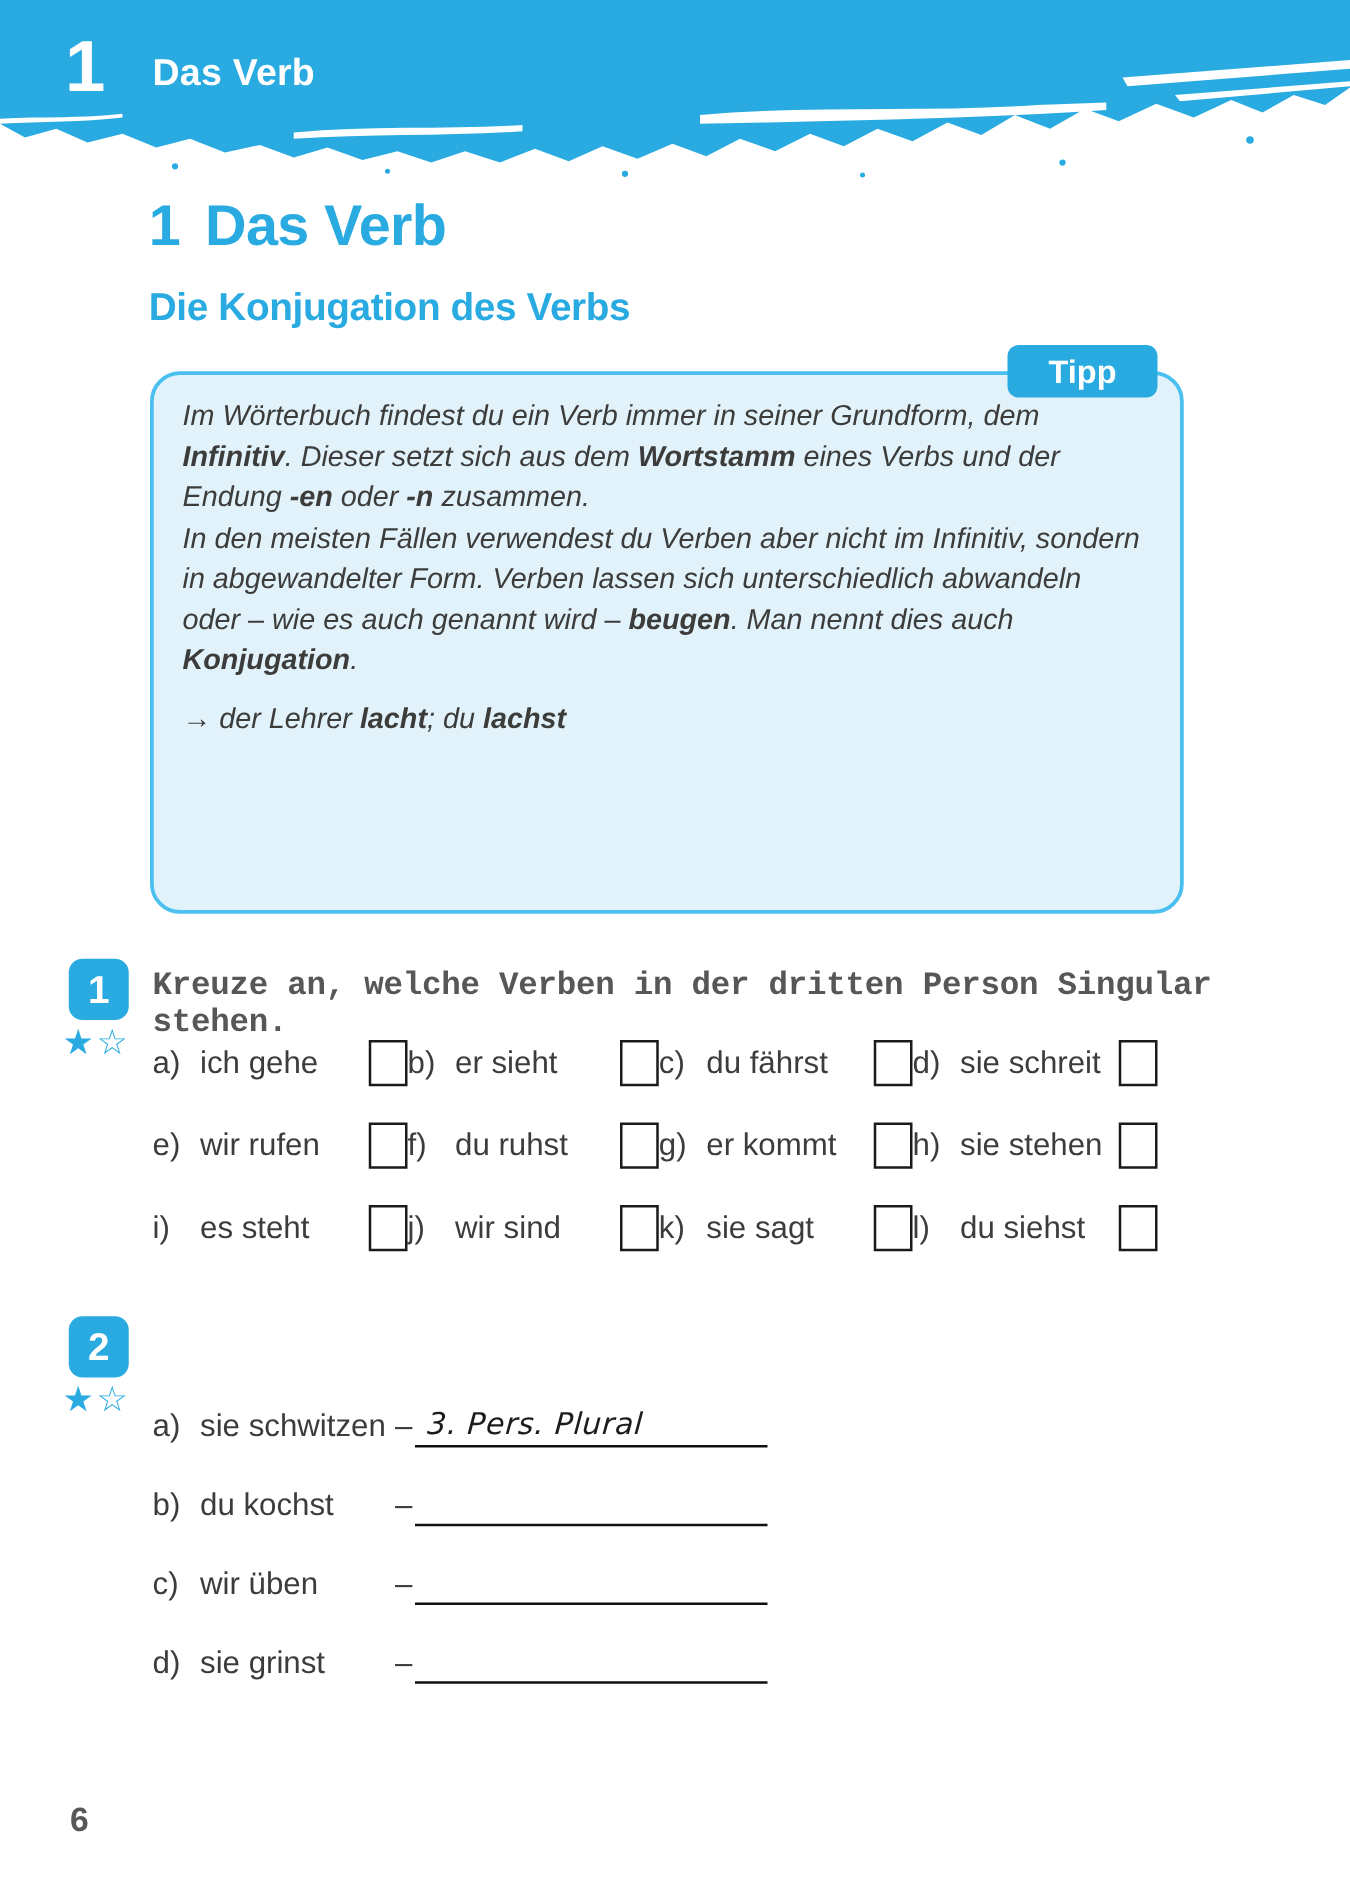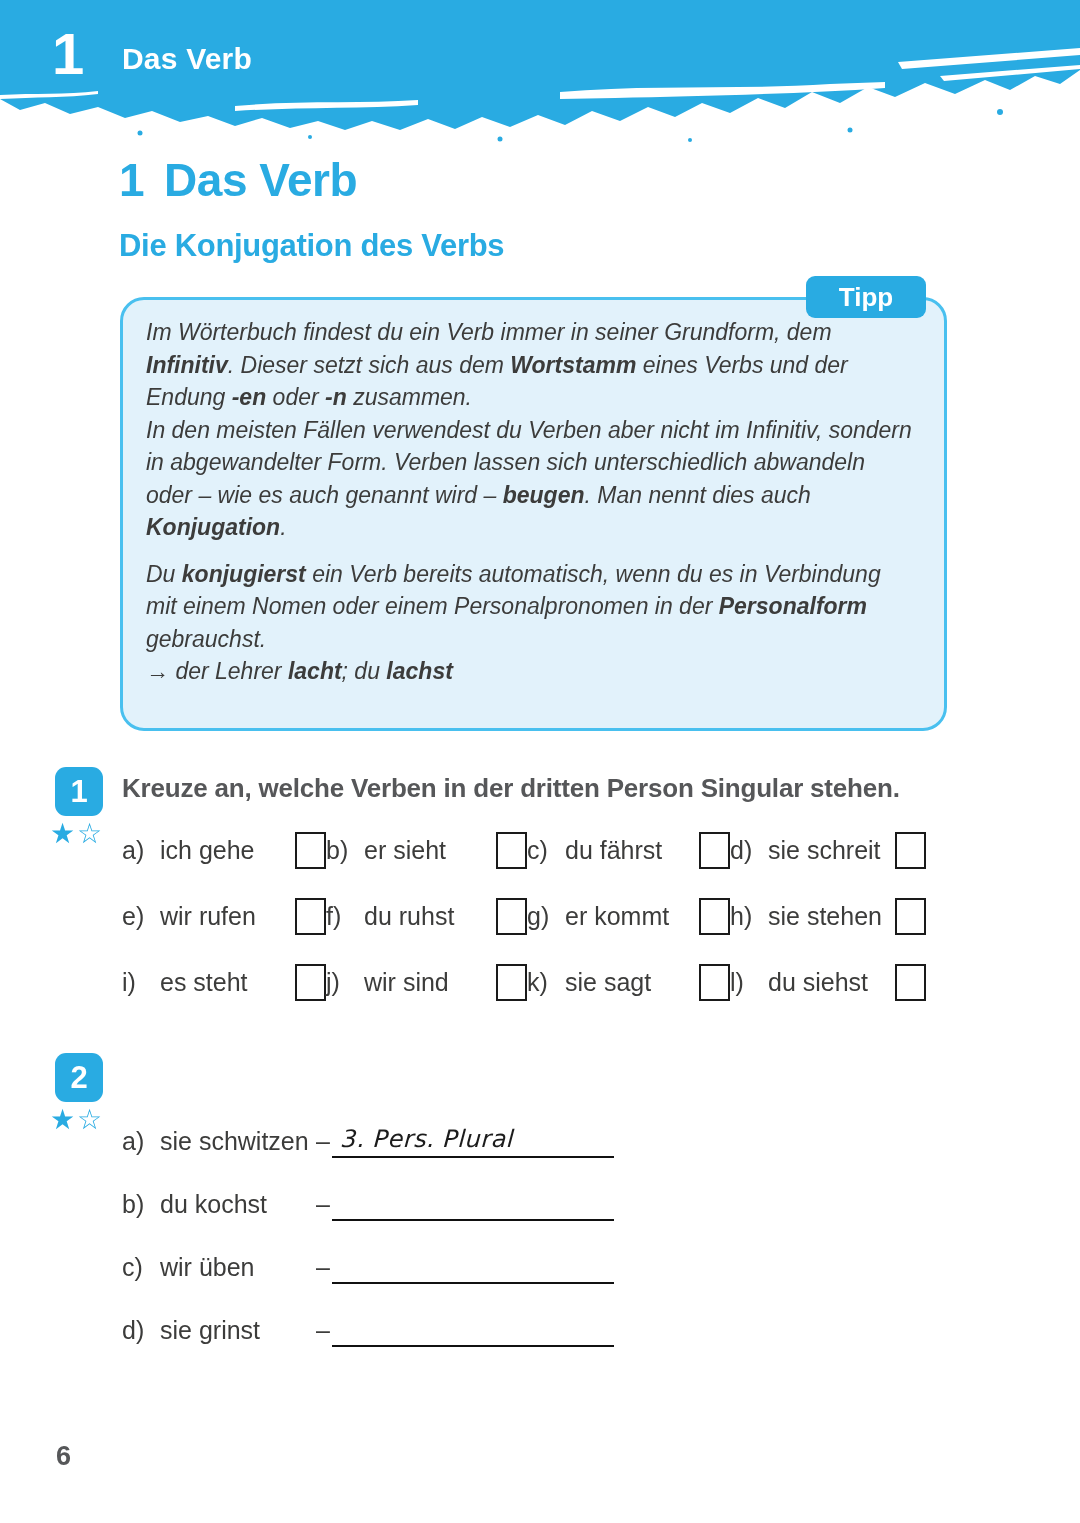--- a/index.html
+++ b/index.html
@@ -48,21 +48,21 @@
     border-radius:11px; color:#fff; font-weight:bold; font-size:31px;
     display:flex; align-items:center; justify-content:center;
   }
   .badge.e1 { top:767px; }
   .badge.e2 { top:1053px; }
   .stars { position:absolute; left:50px; font-size:28px; color:#29abe2; letter-spacing:2px; }
   .stars.e1 { top:817px; }
   .stars.e2 { top:1103px; }
   .instruction {
     position:absolute; left:122px; font-size:26px; font-weight:bold;
-    color:#565759; letter-spacing:-.2px;
+    color:#565759; letter-spacing:-.2px;font-family:Liberation Mono, monospace;
   }
   .instruction.e1 { top:773px; }
   .instruction.e2 { top:1060px; }
   
   .check-grid {
     position:absolute; left:122px; top:830px;
     display:grid; grid-template-columns:204px 201px 203px 196px; row-gap:26px;
   }
   .check-item { display:flex; align-items:center; height:40px; font-size:25px; }
   .check-item .letter { width:38px; flex:none; }
@@ -117,21 +117,20 @@
 
   <div class="h1">
     <span class="num">1</span><span>Das Verb</span>
   </div>
   <div class="h2">Die Konjugation des Verbs</div>
 
   <div class="tip-tab">Tipp</div>
   <div class="tip-box">
     <p class="tip-p t1"><span>Im Wörterbuch findest du ein Verb immer in seiner Grundform, dem </span><span class="b">Infinitiv</span><span>. Dieser setzt sich aus dem </span><span class="b">Wortstamm</span><span> eines Verbs und der Endung </span><span class="b">-en</span><span> oder </span><span class="b">-n</span><span> zusammen.</span></p>
     <p class="tip-p t3"><span>In den meisten Fällen verwendest du Verben aber nicht im Infinitiv, sondern in abgewandelter Form. Verben lassen sich unterschiedlich abwandeln oder – wie es auch genannt wird – </span><span class="b">beugen</span><span>. Man nennt dies auch </span><span class="b">Konjugation</span><span>.</span></p>
-    <p class="tip-p t4"><span>Du </span><span class="b">konjugierst</span><span> ein Verb bereits automatisch, wenn du es in Verbindung mit einem Nomen oder einem Personalpronomen in der </span><span class="b">Personalform</span><span> gebrauchst.</span></p>
     <p class="tip-p t5"><span>→ der Lehrer </span><span class="b">lacht</span><span>; du </span><span class="b">lachst</span></p>
   </div>
 
   <div class="badge e1">1</div>
   <div class="stars e1">★☆</div>
   <div class="instruction e1">Kreuze an, welche Verben in der dritten Person Singular stehen.</div>
 
   <div class="check-grid">
     <div class="check-item">
       <span class="letter">a)</span>

